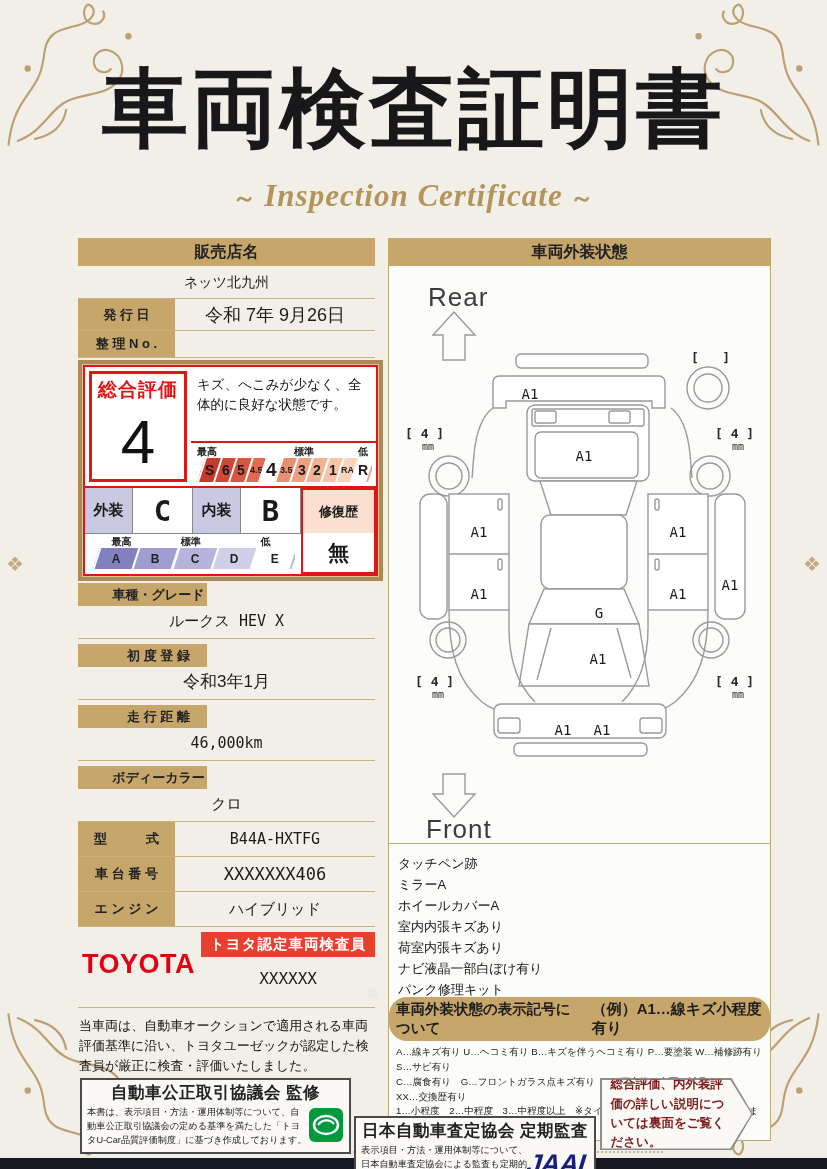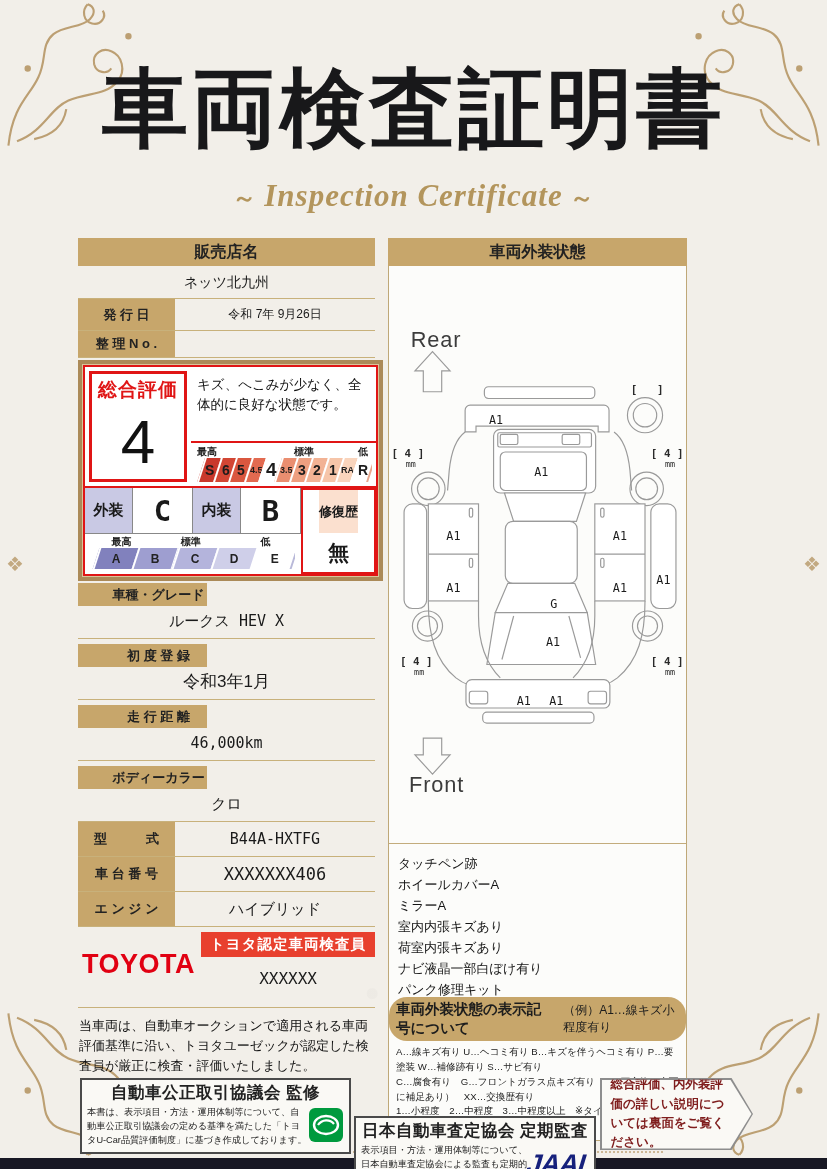--- a/index.html
+++ b/index.html
@@ -39,21 +39,21 @@
 
   
   .tanbar{background:#c7a66b;text-align:center;font-weight:bold;font-size:16px;line-height:28px;height:28px;color:#222;}
   .lab-box{background:#c7a66b;font-weight:bold;font-size:13px;color:#222;}
 
   
   .dealer{position:absolute;left:78px;top:238px;width:297px;}
   .dealer .name-row{height:32px;line-height:32px;text-align:center;font-size:14px;border-bottom:1px solid #c8b17b;background:transparent;}
   .inline-row{display:flex;align-items:stretch;border-bottom:1px solid #c8b17b;}
   .inline-row .lab-box{width:97px;display:flex;align-items:center;justify-content:center;}
-  .inline-row .val{flex:1;text-align:center;font-size:12px;display:flex;align-items:center;justify-content:center;}
+  .inline-row .val{flex:1;text-align:center;font-size:18px;display:flex;align-items:center;justify-content:center;}
   .row-issue{height:31px;}
   .row-ref{height:26px;}
 
   
   .eval{position:absolute;left:78px;top:360px;width:297px;border:4px solid #ab8a58;background:#fff;box-shadow:0 0 0 1px #d8c49a inset;}
   .eval-inner{border:2px solid #e01515;margin:1px;}
   .eval-top{display:flex;height:119px;}
   .overall-box{width:92px;margin:4px;border:3px solid #e01515;background:#fff;text-align:center;flex:none;}
   .overall-box .olabel{font-size:19px;font-weight:900;color:#e01515;letter-spacing:1px;padding-top:3px;}
   .overall-box .onum{font-size:62px;line-height:78px;font-weight:500;color:#111;}
@@ -76,49 +76,49 @@
   .eval-bottom{display:flex;border-top:2px solid #e01515;}
   .eb-left{flex:1;min-width:0;}
   .vals-row{display:flex;height:45px;border-bottom:1px solid #888;}
   .vals-row .vlab{width:47px;background:#c9c9e4;display:flex;align-items:center;justify-content:center;font-weight:bold;font-size:15px;border-right:1px solid #888;}
   .vals-row .vval{flex:1;display:flex;align-items:center;justify-content:center;font-size:29px;font-weight:600;border-right:1px solid #888;font-family:"DejaVu Sans Mono","Liberation Mono",monospace;}
   .pstrip{padding:1px 6px 5px;}
   .pcells{display:flex;height:21px;overflow:hidden;padding-left:5px;}
   .pcell{transform:skewX(-18deg);border-left:2px solid #fff;flex:1;display:flex;align-items:center;justify-content:center;}
   .pcell i{font-style:normal;transform:skewX(18deg);font-weight:bold;font-size:12px;color:#222;}
   .pc0{background:#8181bd;}.pc1{background:#9e9ed0;}.pc2{background:#b4b4dc;}.pc3{background:#cfcfe9;}.pc4{background:#fff;border-right:2px solid #b9b9d9;}
-  .repair-col{width:71px;border:2px solid #e01515;display:flex;flex-direction:column;flex:none;align-items:center;}
+  .repair-col{width:71px;border:2px solid #e01515;display:flex;flex-direction:column;flex:none;}
   .repair-col .rlab{height:43px;background:#fbe0cf;display:flex;align-items:center;justify-content:center;font-weight:bold;font-size:13px;}
   .repair-col .rval{flex:1;display:flex;align-items:center;justify-content:center;font-size:21px;font-weight:bold;background:#fff;}
 
   
   .details{position:absolute;left:78px;top:578px;width:297px;}
   .row-st{height:60px;border-bottom:1px solid #c8b17b;}
   .row-st .lab-box{display:inline-block;width:97px;height:23px;line-height:23px;text-align:center;margin-top:5px;padding-left:32px;}
   .row-st .val-line{height:30px;line-height:30px;text-align:center;font-size:15px;}
   .row-in{height:34px;display:flex;border-bottom:1px solid #c8b17b;}
   .row-in .lab-box{width:97px;display:flex;align-items:center;justify-content:center;}
   .row-in .val{flex:1;display:flex;align-items:center;justify-content:center;font-size:15px;}
 
   .sign-block{position:relative;height:80px;}
   .brand{position:absolute;left:4px;top:22px;font-size:27px;font-weight:900;color:#e10012;letter-spacing:.5px;}
   .badge{position:absolute;right:0;top:5px;background:#e8402e;color:#ffffff;font-weight:bold;font-size:14.5px;padding:3px 9px;letter-spacing:1px;}
   .insp-name{position:absolute;right:58px;top:42px;font-size:16px;}
   .statement{border-top:1px solid #c8b17b;padding:8px 0 0 1px;font-size:13px;font-weight:500;line-height:1.55;color:#111;}
 
   
-  .mapcol{position:absolute;left:388px;top:238px;width:299px;}
+  .mapcol{position:absolute;left:388px;top:238px;width:383px;}
   .map-body{border:1px solid #bfa878;border-top:none;background:#fcfcfa;}
   .diagram{position:relative;height:577px;}
   .diagram svg{position:absolute;left:0;top:0;width:100%;height:100%;}
   .notes{border-top:1px solid #c3ac7c;height:138px;padding:9px 0 6px 9px;font-size:13px;line-height:1.62;color:#151515;}
   .notes div{white-space:nowrap;}
   .legend-head{background:#c7a66b;display:flex;align-items:baseline;gap:8px;padding:3px 7px;border-radius:18px;}
   .legend-head .lt{font-weight:900;font-size:14.5px;color:#1d1d1d;}
-  .legend-head .lx{font-weight:normal;font-size:12px;color:#1d1d1d;}
+  .legend-head .lx{font-weight:bold;font-size:15px;color:#1d1d1d;}
   .legend-body{padding:4px 7px 6px;font-size:9.6px;line-height:1.55;color:#222;font-weight:500;}
 
   
   .car-line{stroke:#9a9a9a;stroke-width:1.4;fill:none;}
   .car-fill{stroke:#9a9a9a;stroke-width:1.4;fill:#fff;}
   .mark{font-family:"DejaVu Sans Mono","Liberation Mono",monospace;font-size:14px;font-weight:500;fill:#1b1b1b;}
   .dirlabel{font-size:26px;fill:#3c3c3c;letter-spacing:1px;}
   .tdep{font-family:"DejaVu Sans Mono","Liberation Mono",monospace;font-size:13px;font-weight:600;fill:#2a2a2a;}
   .tunit{font-family:"DejaVu Sans Mono","Liberation Mono",monospace;font-size:10px;fill:#2a2a2a;}
 
@@ -416,22 +416,22 @@
             <text x="330" y="432" class="tunit">mm</text>
           </g>
 
           <path class="car-line" d="M41,508 L63,508 L63,528 L73,528 L52,551 L31,528 L41,528 Z"></path>
           <text x="24" y="572" class="dirlabel">Front</text>
         </svg>
       </div>
 
       <div class="notes">
         <div>タッチペン跡</div>
+        <div>ミラーA</div>
         <div>ホイールカバーA</div>
-        <div>ミラーA</div>
         <div>室内内張キズあり</div>
         <div>荷室内張キズあり</div>
         <div>ナビ液晶一部白ぼけ有り</div>
         <div>パンク修理キット</div>
       </div>
 
       <div class="legend">
         <div class="legend-head">
           <span class="lt">車両外装状態の表示記号について</span>
           <span class="lx">（例）A1…線キズ小程度有り</span>

